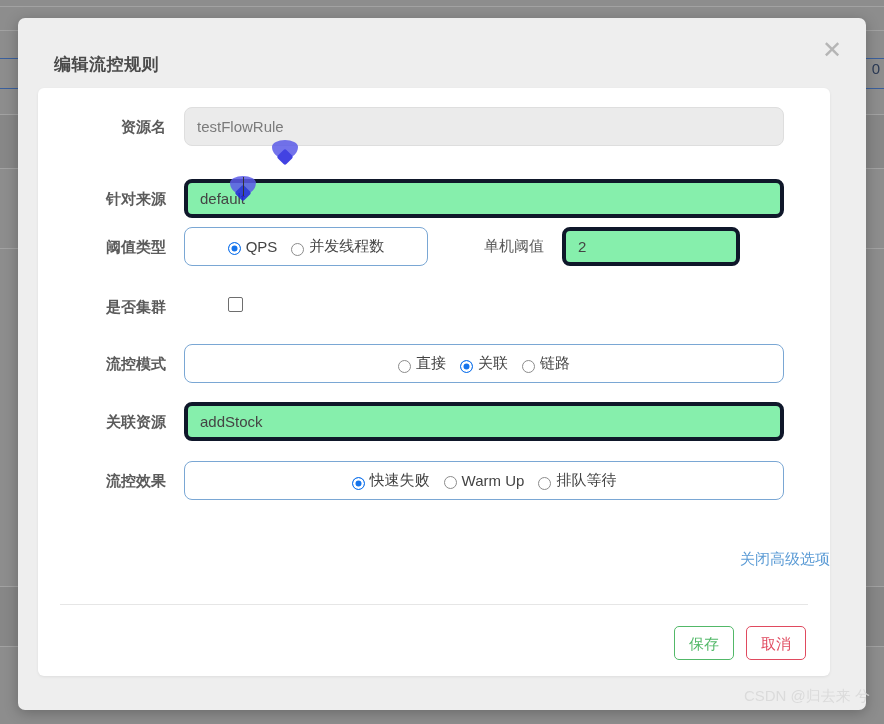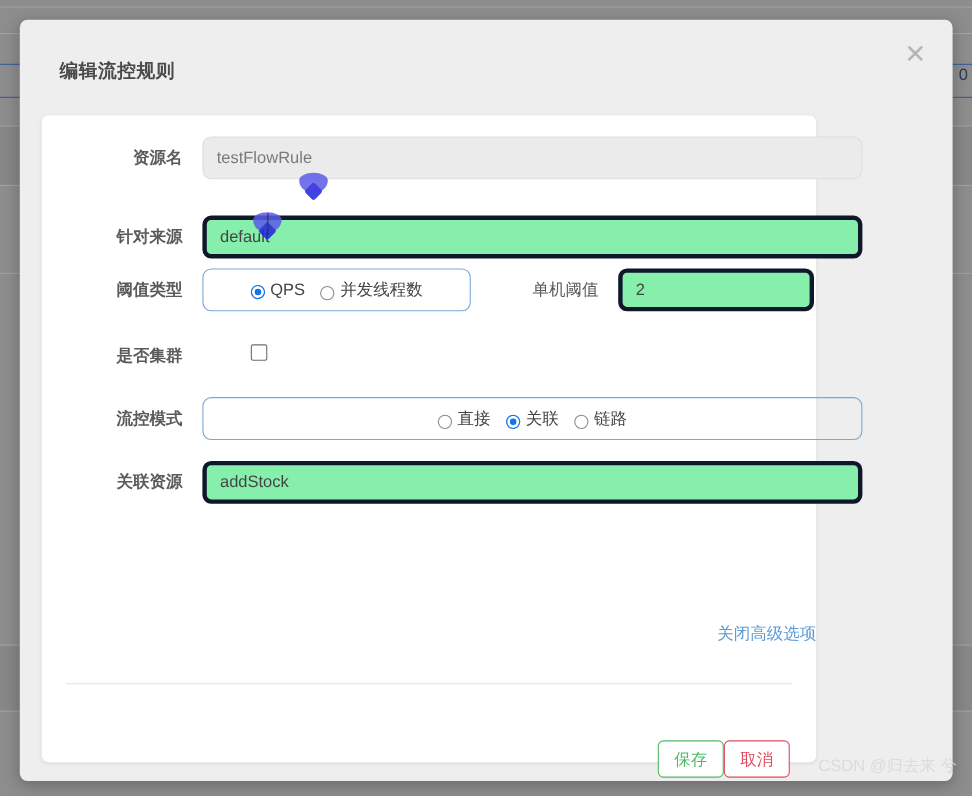--- a/index.html
+++ b/index.html
@@ -56,25 +56,24 @@
     font-weight: 300;
     line-height: 1;
     cursor: pointer;
     user-select: none;
   }
 
   
   #card {
     position: absolute;
     left: 20px; top: 70px;
-    width: 704px; height: 588px;
+    width: 792px; height: 588px;
     background: #ffffff;
     border-radius: 6px;
     box-shadow: 0 1px 3px rgba(0,0,0,.07);
-    margin-top: 17px;
   }
 
   
   .row {
     position: absolute;
     left: 0; right: 0;
     height: 40px;
     display: flex;
     align-items: center;
   }
@@ -176,23 +175,23 @@
 
   
   #divider {
     position: absolute;
     left: 22px; right: 22px; top: 516px;
     height: 1px;
     background: #e6e6e6;
   }
   #footer {
     position: absolute;
-    right: 24px; top: 568px;
+    right: 24px; top: 538px;
     display: flex;
-    gap: 0;
+    gap: 12px;
   }
   .btn {
     height: 34px;
     min-width: 60px;
     padding: 0 14px;
     border-radius: 5px;
     background: #fff;
     font-size: 15px;
     font-family: inherit;
     cursor: pointer;
@@ -322,20 +321,39 @@
       </div>
     </div>
 
     <div class="row" style="top:313px;">
       <div class="flabel">关联资源</div>
       <div class="fctl">
         <input class="inp" value="addStock" style="">
       </div>
     </div>
 
+    <div class="row" style="top:372px;">
+      <div class="flabel">流控效果</div>
+      <div class="fctl">
+        <div class="radiobox wide">
+          <label class="radio-opt">
+            <span class="dot on"></span>
+            <span>快速失败</span>
+          </label>
+          <label class="radio-opt">
+            <span class="dot"></span>
+            <span>Warm Up</span>
+          </label>
+          <label class="radio-opt">
+            <span class="dot"></span>
+            <span>排队等待</span>
+          </label>
+        </div>
+      </div>
+    </div>
 
     <div id="adv-link">关闭高级选项</div>
 
     <div id="divider"></div>
 
     <div id="footer">
       <button class="btn save">保存</button>
       <button class="btn cancel">取消</button>
     </div>
 

